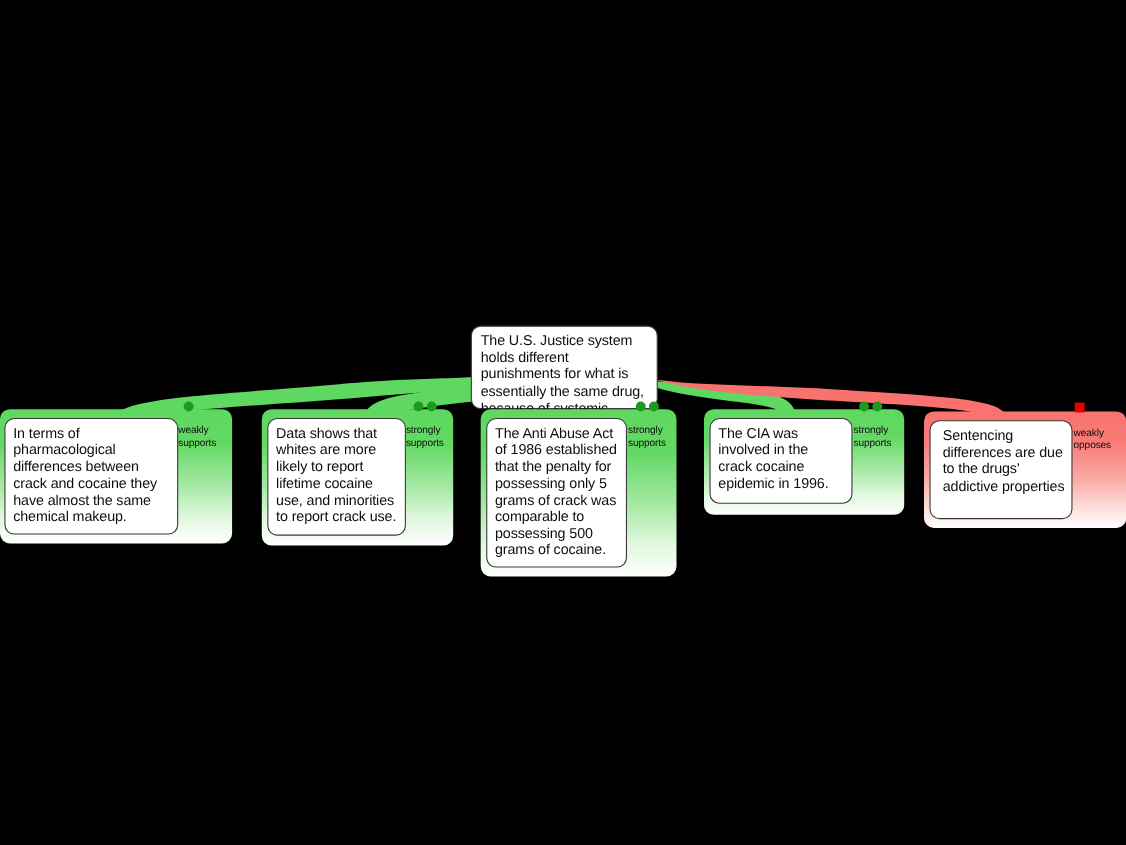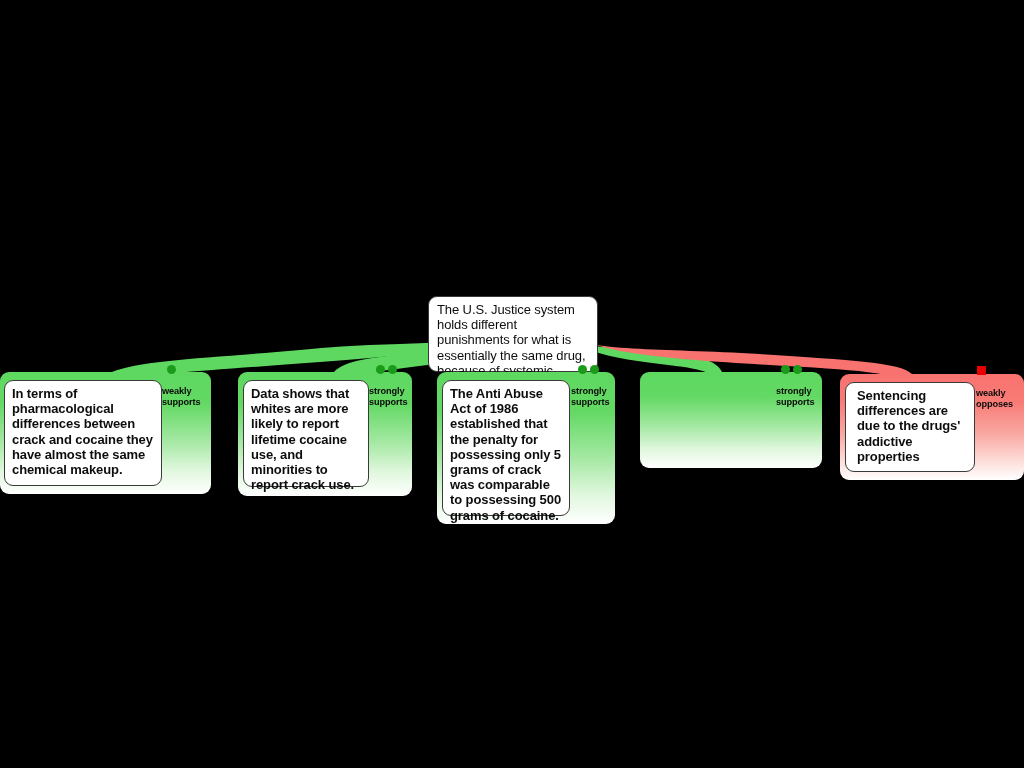--- a/index.html
+++ b/index.html
@@ -1,20 +1,20 @@
 <!DOCTYPE html>
 <html><head>
 <meta charset="utf-8">
 <style>
   html,body{margin:0;padding:0;background:#000;}
   body{width:1024px;height:768px;overflow:hidden;font-family:"Liberation Sans",sans-serif;}
   #stage{position:relative;width:1024px;height:768px;background:#000;}
   #links{position:absolute;left:0;top:0;width:1024px;height:768px;}
 
-  .node{position:absolute;box-sizing:border-box;border-radius:9px;font-weight:bold;}
+  .node{position:absolute;box-sizing:border-box;border-radius:9px;}
   .node.sup{background:linear-gradient(to bottom,#5ed860 0%,#63d964 26%,#a8e9a6 58%,#dff7dc 80%,#ffffff 100%);}
   .node.opp{background:linear-gradient(to bottom,#f8736f 0%,#f87b76 26%,#f9aaa4 58%,#fdd9d5 80%,#ffffff 100%);}
 
   .card{position:absolute;box-sizing:border-box;background:#fff;border:1px solid #3a3a3a;
         border-radius:9px;color:#0d0d0d;font-size:13px;line-height:15.2px;
         padding:5px 6px 4px 7px;letter-spacing:-0.1px;}
   .root{position:absolute;box-sizing:border-box;background:#fff;border:1px solid #3a3a3a;
         border-radius:9px;color:#0d0d0d;font-size:13px;line-height:15.2px;
         padding:5px 7px 4px 8px;letter-spacing:-0.1px;}
 
@@ -79,20 +79,23 @@
     </div>
     <div class="rel" style="left:134px;top:14px;width:44px;">
       <div>strongly</div>
       <div>supports</div>
     </div>
   </div>
   <div class="dot" style="left:578px;top:365px;"></div>
   <div class="dot" style="left:590px;top:365px;"></div>
 
   <div class="node sup" style="left:640px;top:372px;width:182px;height:96px;">
+    <div class="card" style="left:5px;top:8px;width:130px;height:78px;">
+      <span>The CIA was involved in the crack cocaine epidemic in 1996.</span>
+    </div>
     <div class="rel" style="left:136px;top:14px;width:44px;">
       <div>strongly</div>
       <div>supports</div>
     </div>
   </div>
   <div class="dot" style="left:781px;top:365px;"></div>
   <div class="dot" style="left:793px;top:365px;"></div>
 
   <div class="node opp" style="left:840px;top:374px;width:184px;height:106px;">
     <div class="card" style="left:5px;top:8px;width:130px;height:90px;padding-left:11px;">

